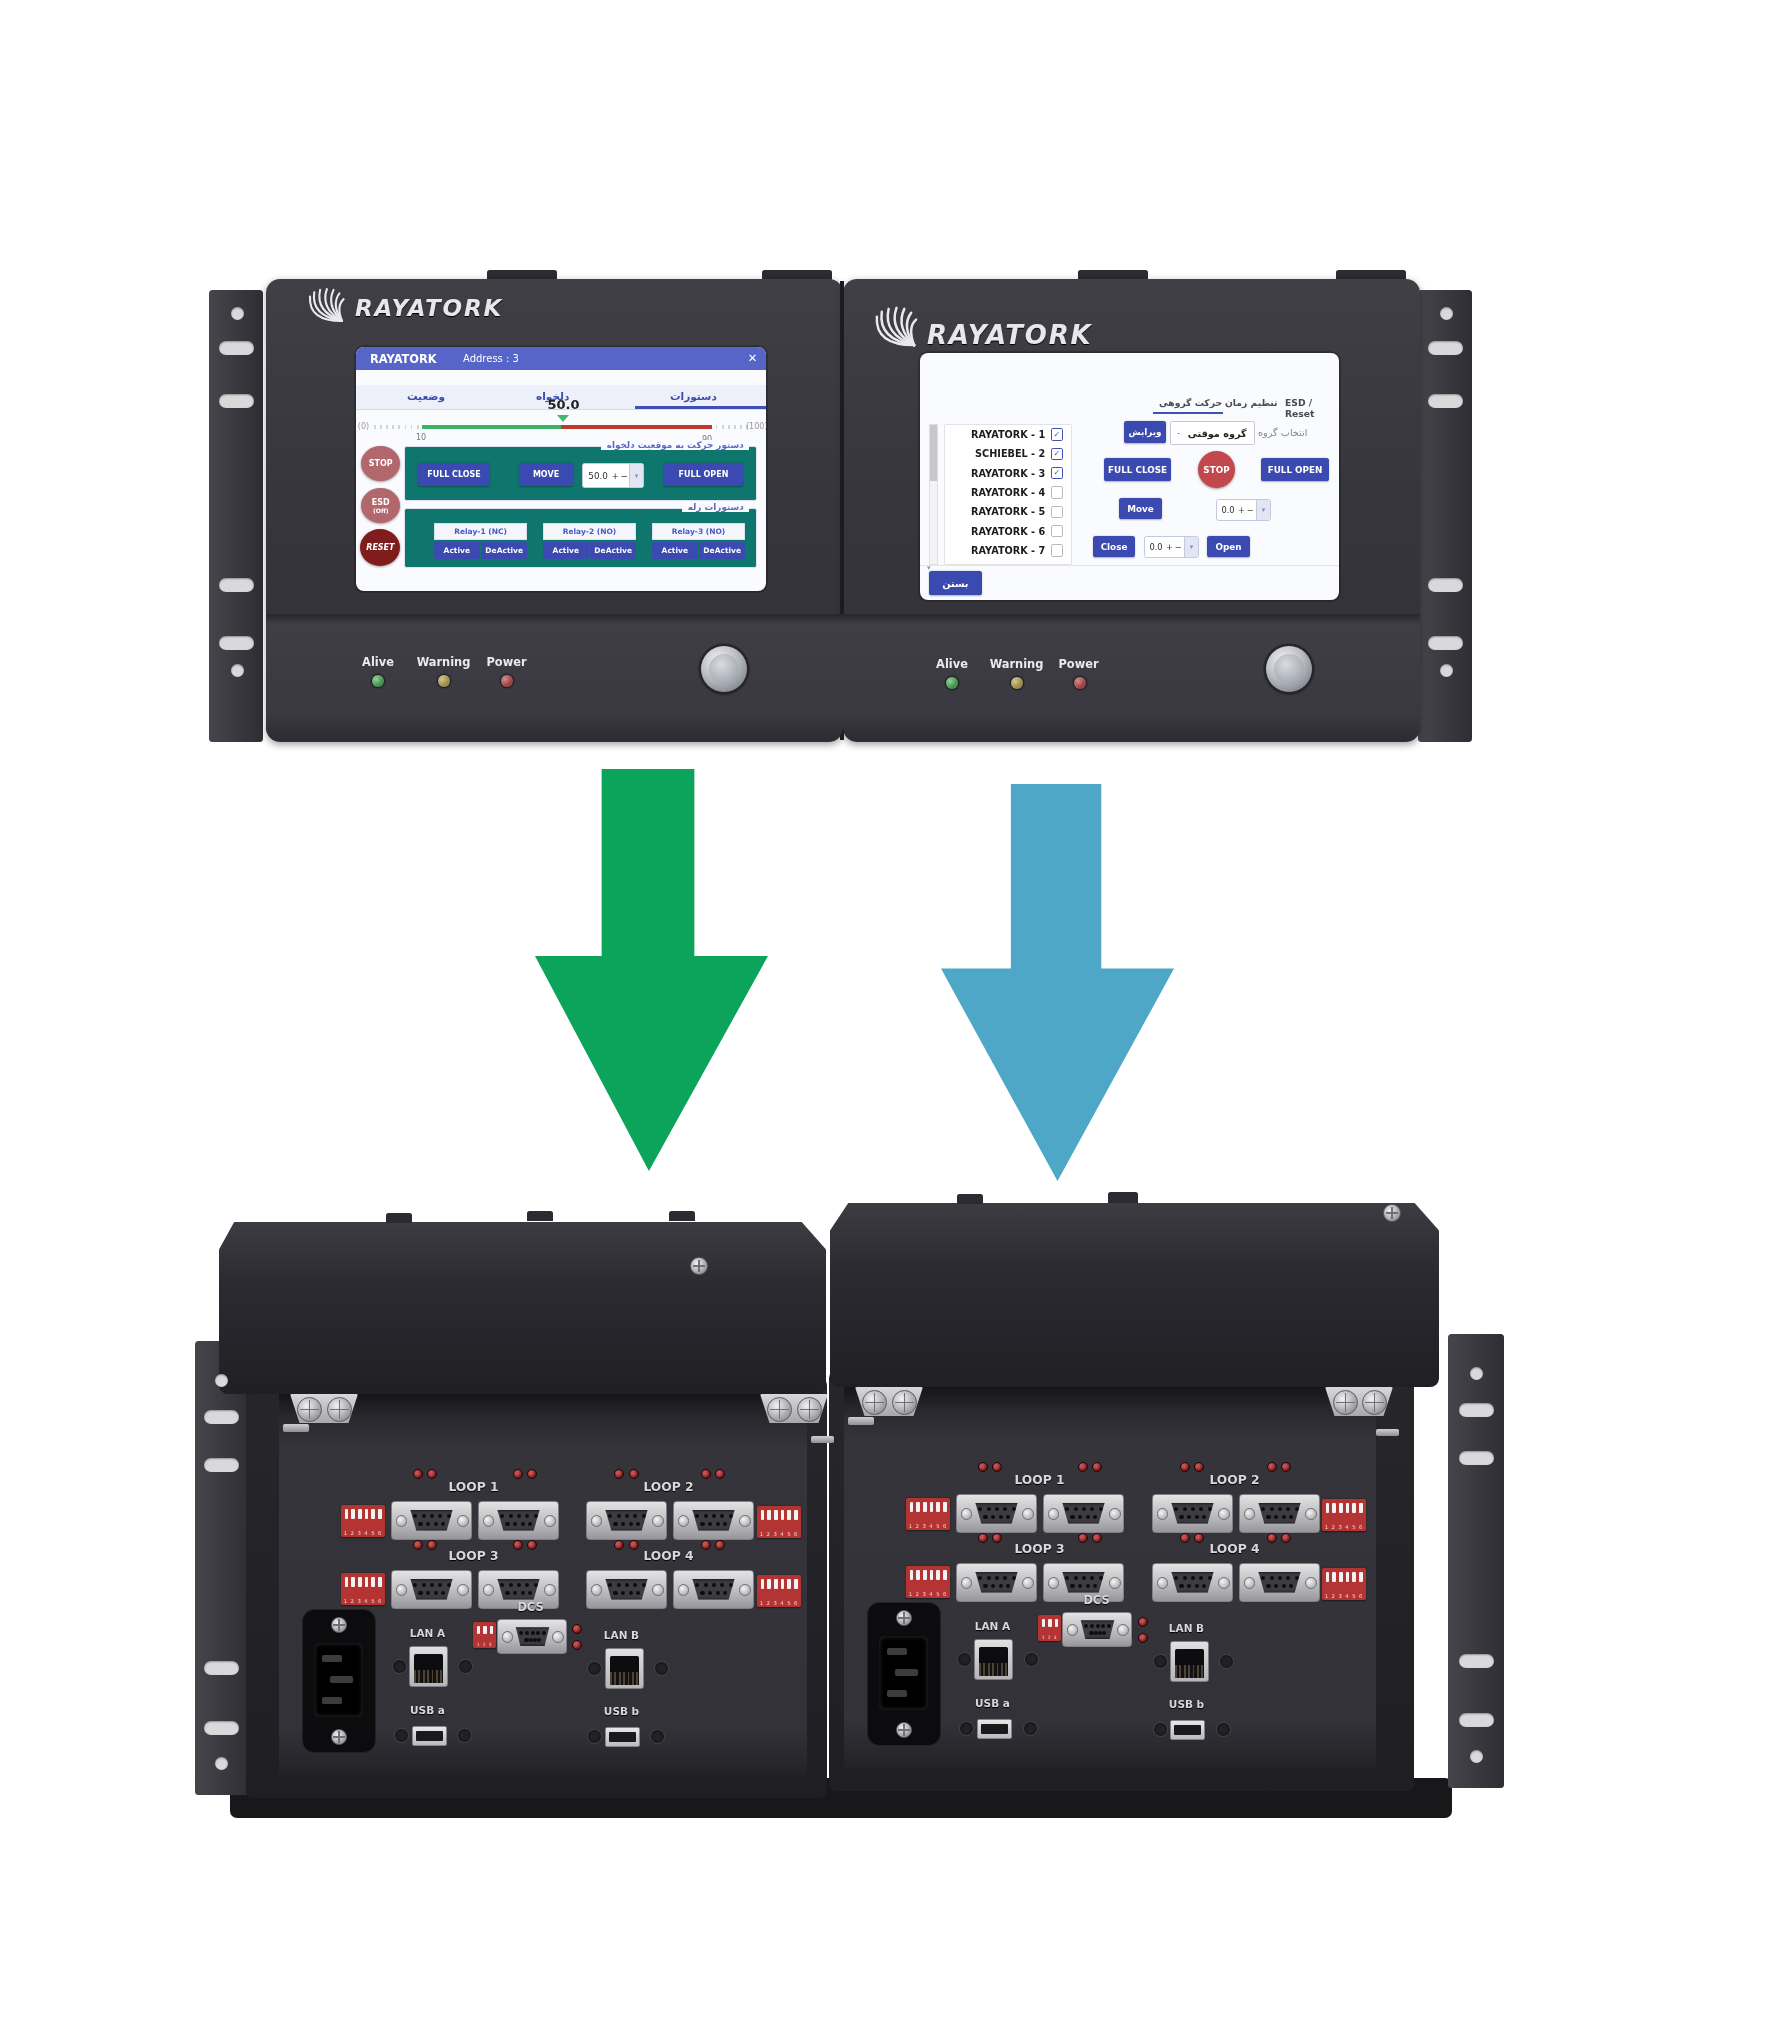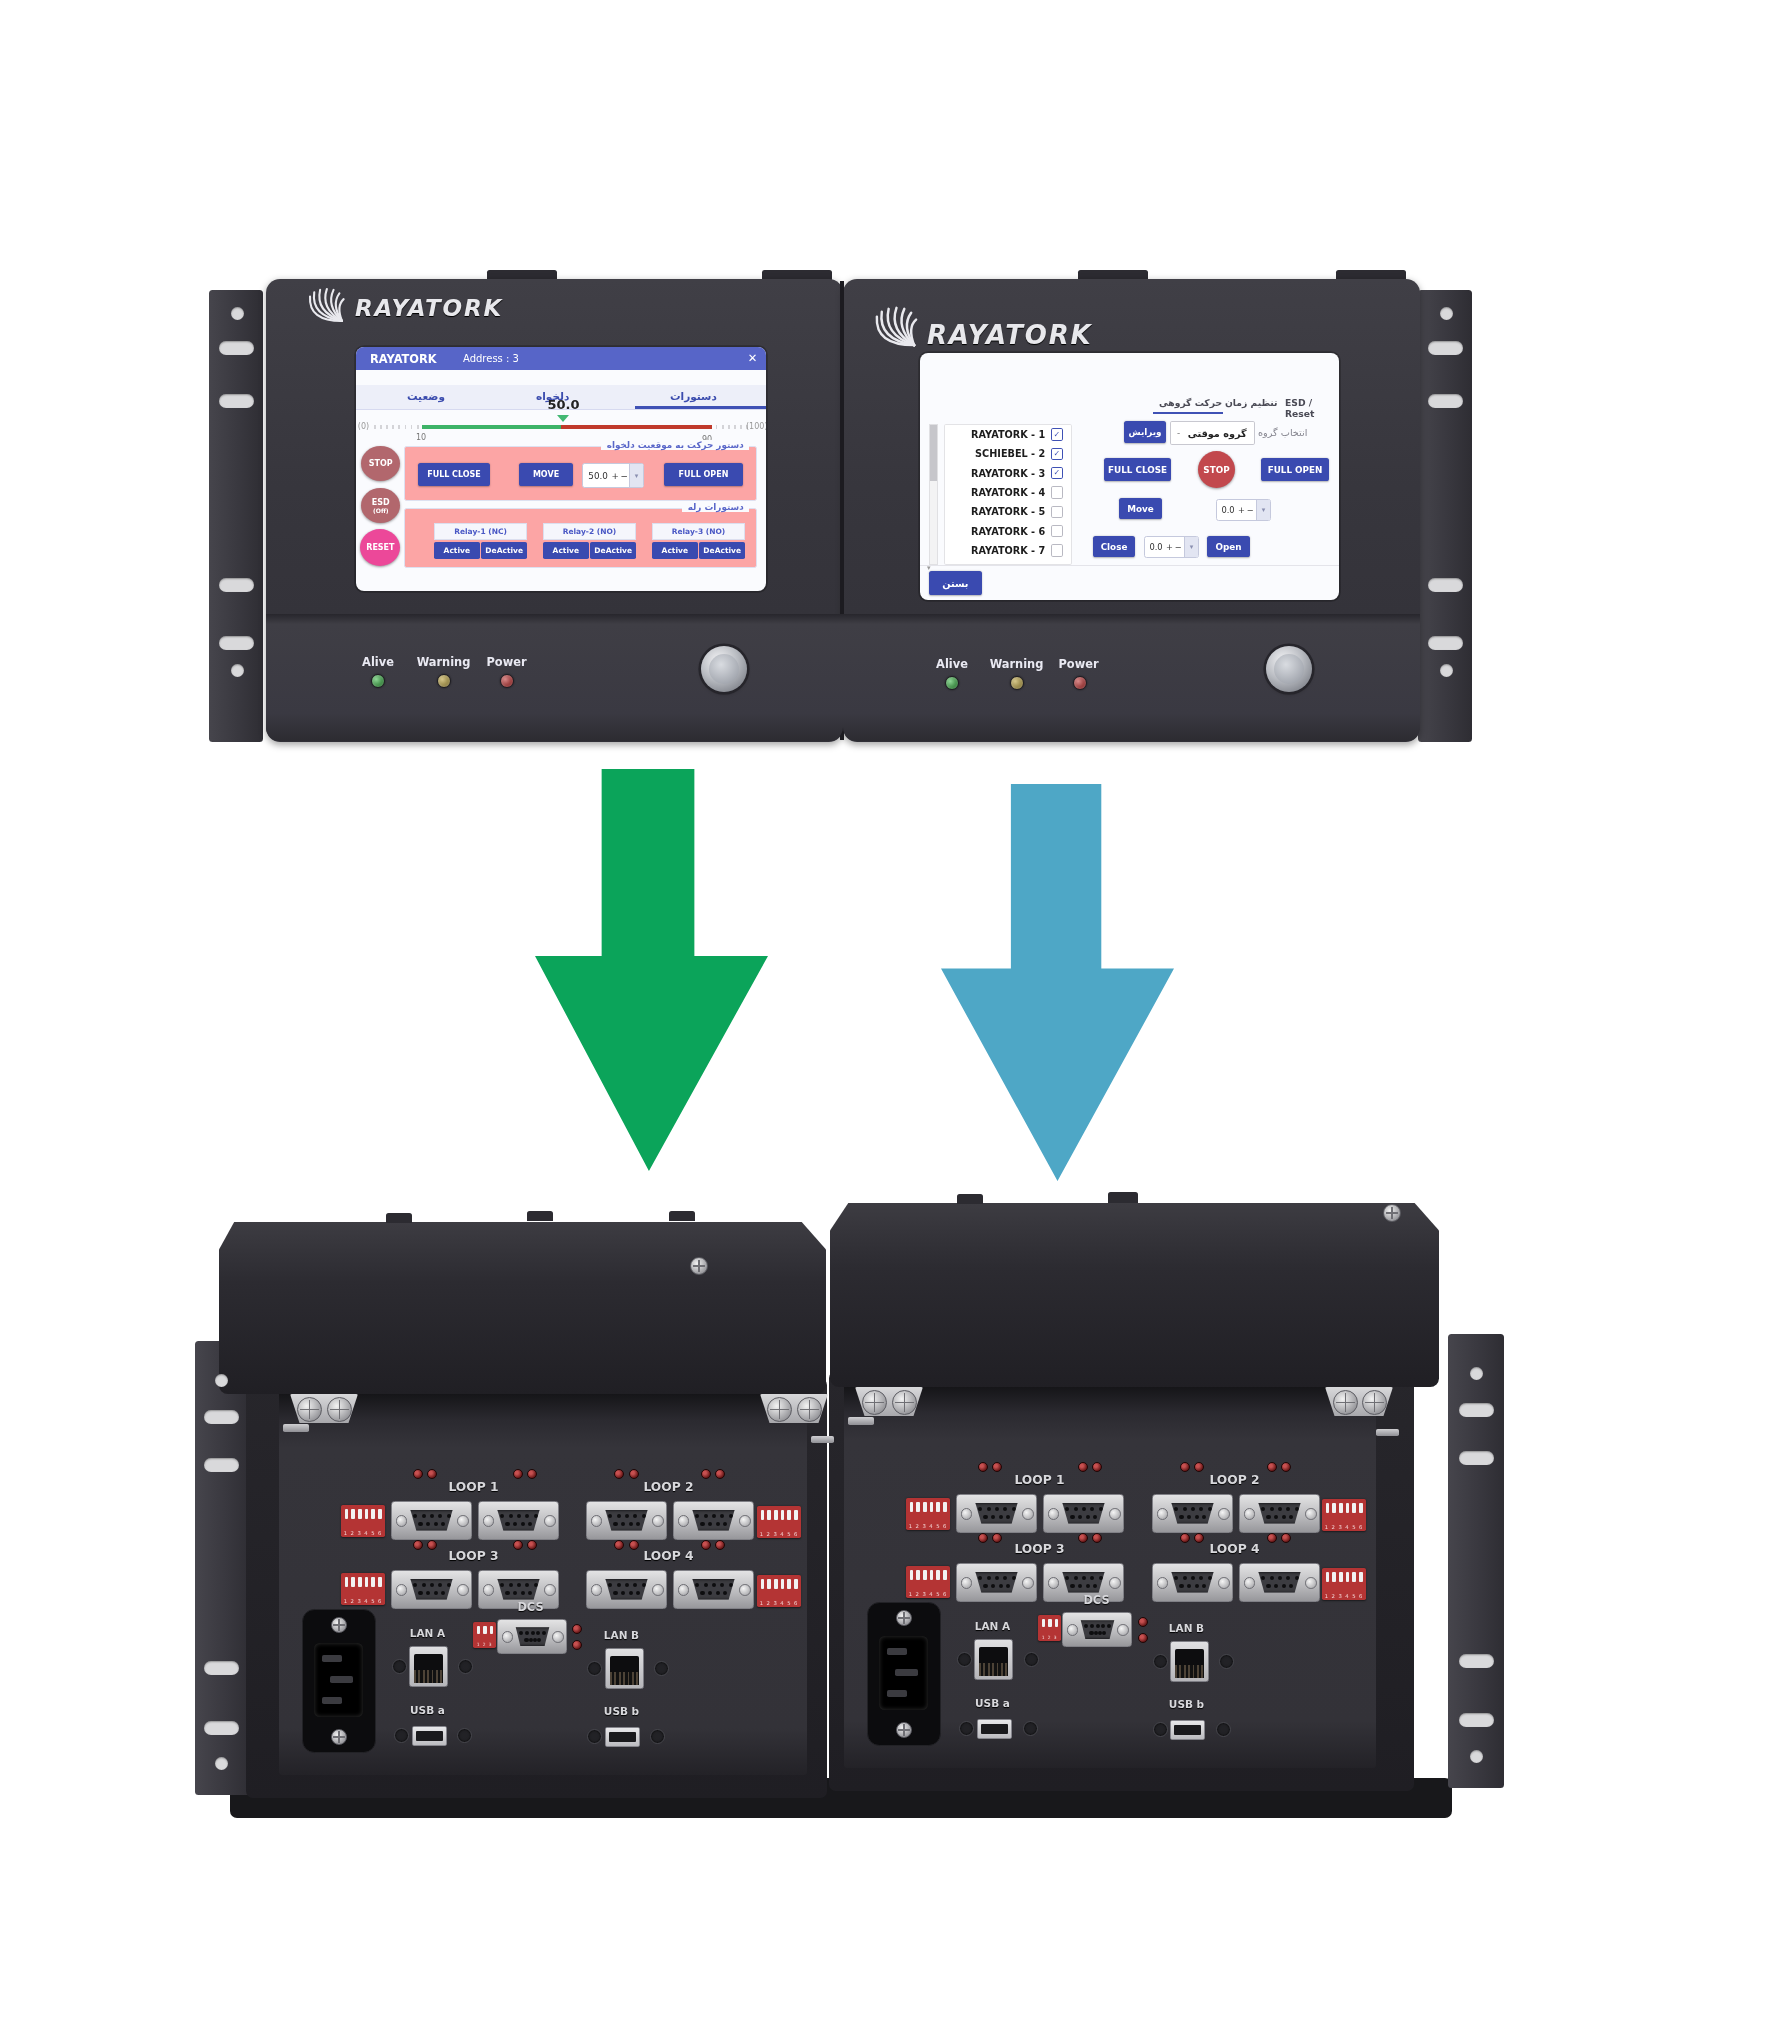--- a/index.html
+++ b/index.html
@@ -20,21 +20,21 @@
   .pwr-btn-inner{position:absolute;border-radius:50%;background:radial-gradient(circle at 40% 35%,#d9dce1,#a7abb3 70%,#8c9099);}
   
   .dialog{background:#fafbfe;border-radius:8px;overflow:hidden;box-shadow:0 0 0 1.8px rgba(0,0,0,.25);}
   .dlg-header{position:absolute;left:0;top:0;right:0;background:#5765c8;color:#fff;}
   .tab-strip{position:absolute;background:#edeff9;border-bottom:0.9px solid #d7daf0;}
   .tab-label{position:absolute;color:#3b4cae;font-weight:bold;}
   .tab-underline{position:absolute;height:2.6px;background:#3f51b5;}
   .btnb{position:absolute;background:#3a4ab0;color:#fff;font-weight:bold;display:flex;align-items:center;justify-content:center;border-radius:2.6px;box-shadow:0 0.9px 1.8px rgba(0,0,0,.3);}
   .spinner{position:absolute;background:#fff;border:0.9px solid #c5c9dd;border-radius:2.6px;display:flex;align-items:center;color:#333;}
   .spin-caret{margin-left:auto;height:100%;width:13px;background:#e2e5f2;color:#8a8fb0;display:flex;align-items:center;justify-content:center;font-size:7px;border-left:0.9px solid #c5c9dd;}
-  .panel-box{position:absolute;border:0.9px solid #dde1f1;border-radius:2.6px;background:#fca5a5;}
+  .panel-box{position:absolute;border:0.9px solid #dde1f1;border-radius:2.6px;background:#0f766e;}
   .panel-title{position:absolute;top:-7px;right:7px;background:#fafbfe;padding:0 5.3px;color:#5a67c9;font-size:8.8px;font-weight:bold;}
   .round-btn{position:absolute;border-radius:50%;color:#fff;font-weight:bold;display:flex;flex-direction:column;align-items:center;justify-content:center;text-align:center;box-shadow:0 0.9px 2.6px rgba(0,0,0,.4);}
   .relay-group{position:absolute;top:14px;height:37px;}
   .relay-head{height:15px;background:#f5f6fc;border:0.9px solid #dcdfef;color:#4a58c5;font-size:7.5px;font-weight:bold;display:flex;align-items:center;justify-content:center;}
   .relay-btns{display:flex;gap:1.8px;margin-top:1.8px;height:17.6px;}
   .relay-btn{flex:1;background:#3a4ab0;color:#fff;font-size:7.5px;font-weight:bold;display:flex;align-items:center;justify-content:center;border-radius:1.8px;}
   .list-row{height:19.3px;display:flex;align-items:center;justify-content:flex-end;gap:5.3px;padding-right:8px;font-size:9.7px;font-weight:bold;color:#1c1c1c;}
   .chk{width:10.5px;height:10.5px;border-radius:1.8px;display:flex;align-items:center;justify-content:center;font-size:8px;line-height:1;}
   .chk.on{border:0.9px solid #3f51b5;color:#3f51b5;background:#fff;}
   .chk.off{border:0.9px solid #b9b9c2;color:transparent;background:#fff;}
@@ -197,21 +197,21 @@
         </div>
     </div>
 
     <div class="round-btn" style="left:5.3px;top:99px;width:39px;height:35px;background:#b2676d;font-size:8px;">
       <span>STOP</span>
     </div>
     <div class="round-btn" style="left:5.3px;top:141px;width:39px;height:35px;background:#b2676d;font-size:8px;">
       <span>ESD</span>
       <span style="font-size:6.1px;">(Off)</span>
     </div>
-    <div class="round-btn" style="left:4.4px;top:182px;width:40px;height:37px;background:#ec4899;font-size:8px;">
+    <div class="round-btn" style="left:4.4px;top:182px;width:40px;height:37px;background:#7f1d1d;font-size:8px;font-style:italic;">
       <span>RESET</span>
     </div>
   </div>
 
   <div class="abs dialog" style="left:920px;top:353px;width:419px;height:247px;">
     <span class="tab-label" style="left:239px;top:44px;font-size:9.2px;color:#4a4a55;">حرکت گروهی</span>
     <span class="tab-label" style="left:305px;top:44px;font-size:9.2px;color:#4a4a55;">تنظیم زمان</span>
     <span class="tab-label" style="left:365px;top:44px;font-size:9.2px;color:#4a4a55;">ESD / Reset</span>
     <div class="tab-underline" style="left:233px;top:59px;width:70px;height:1.8px;"></div>
 

